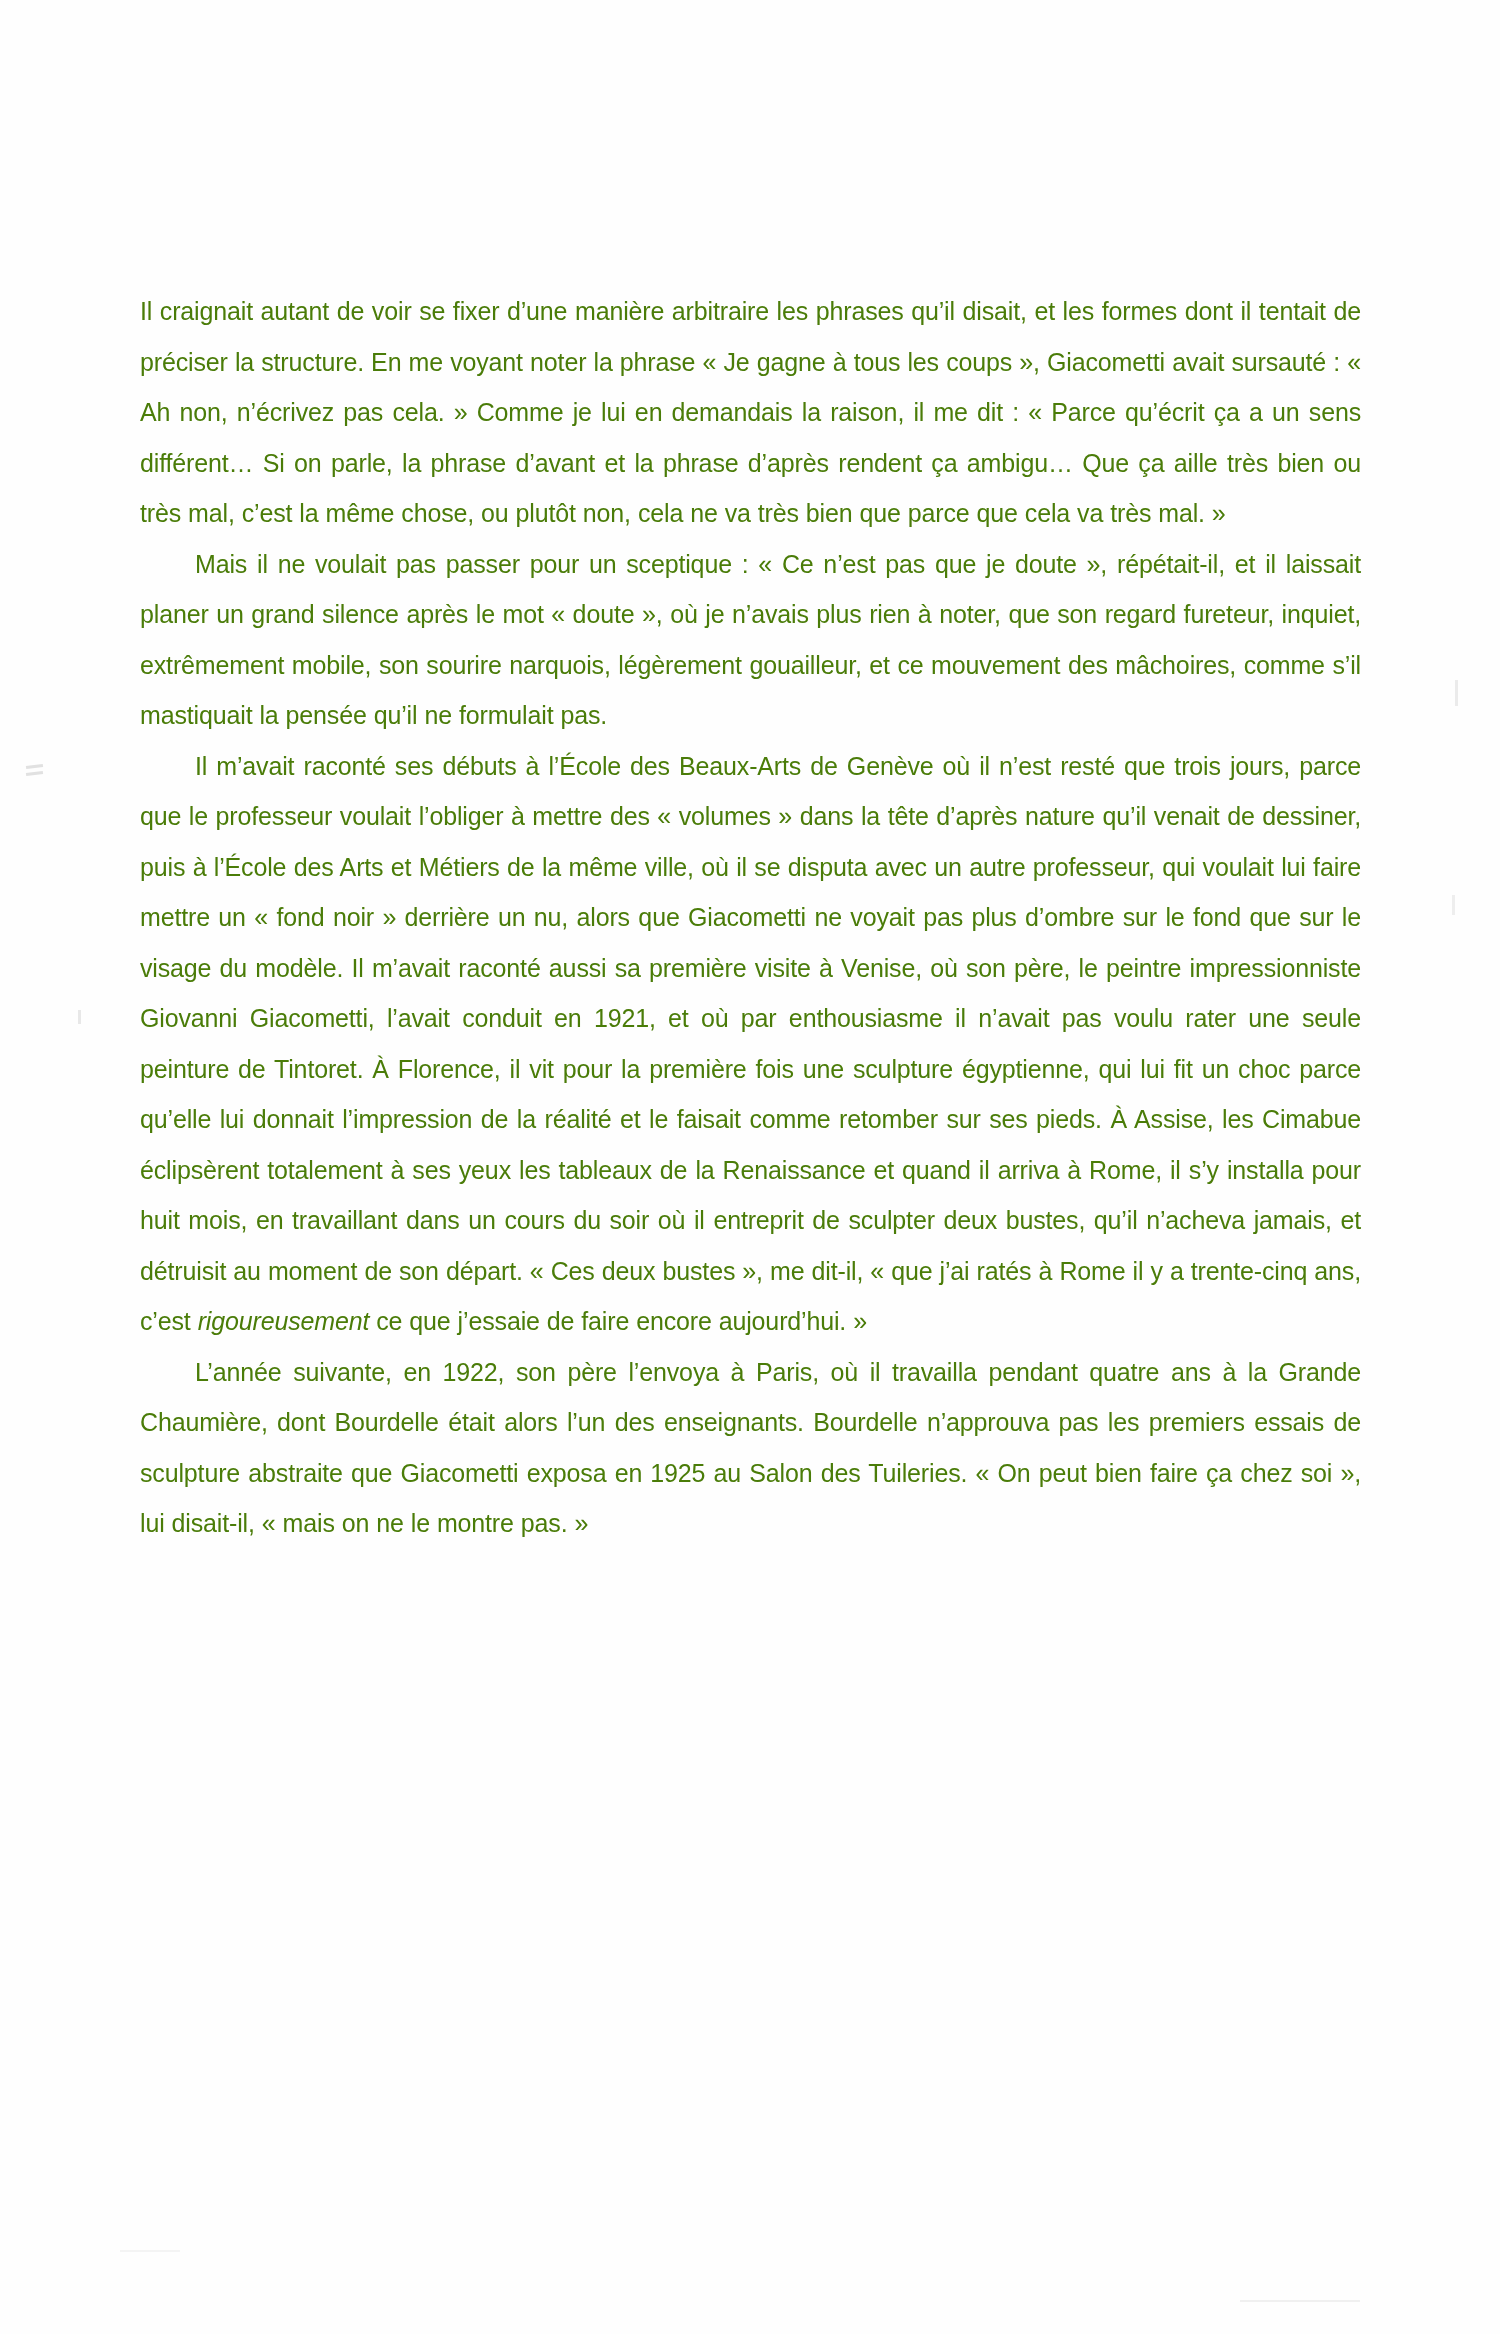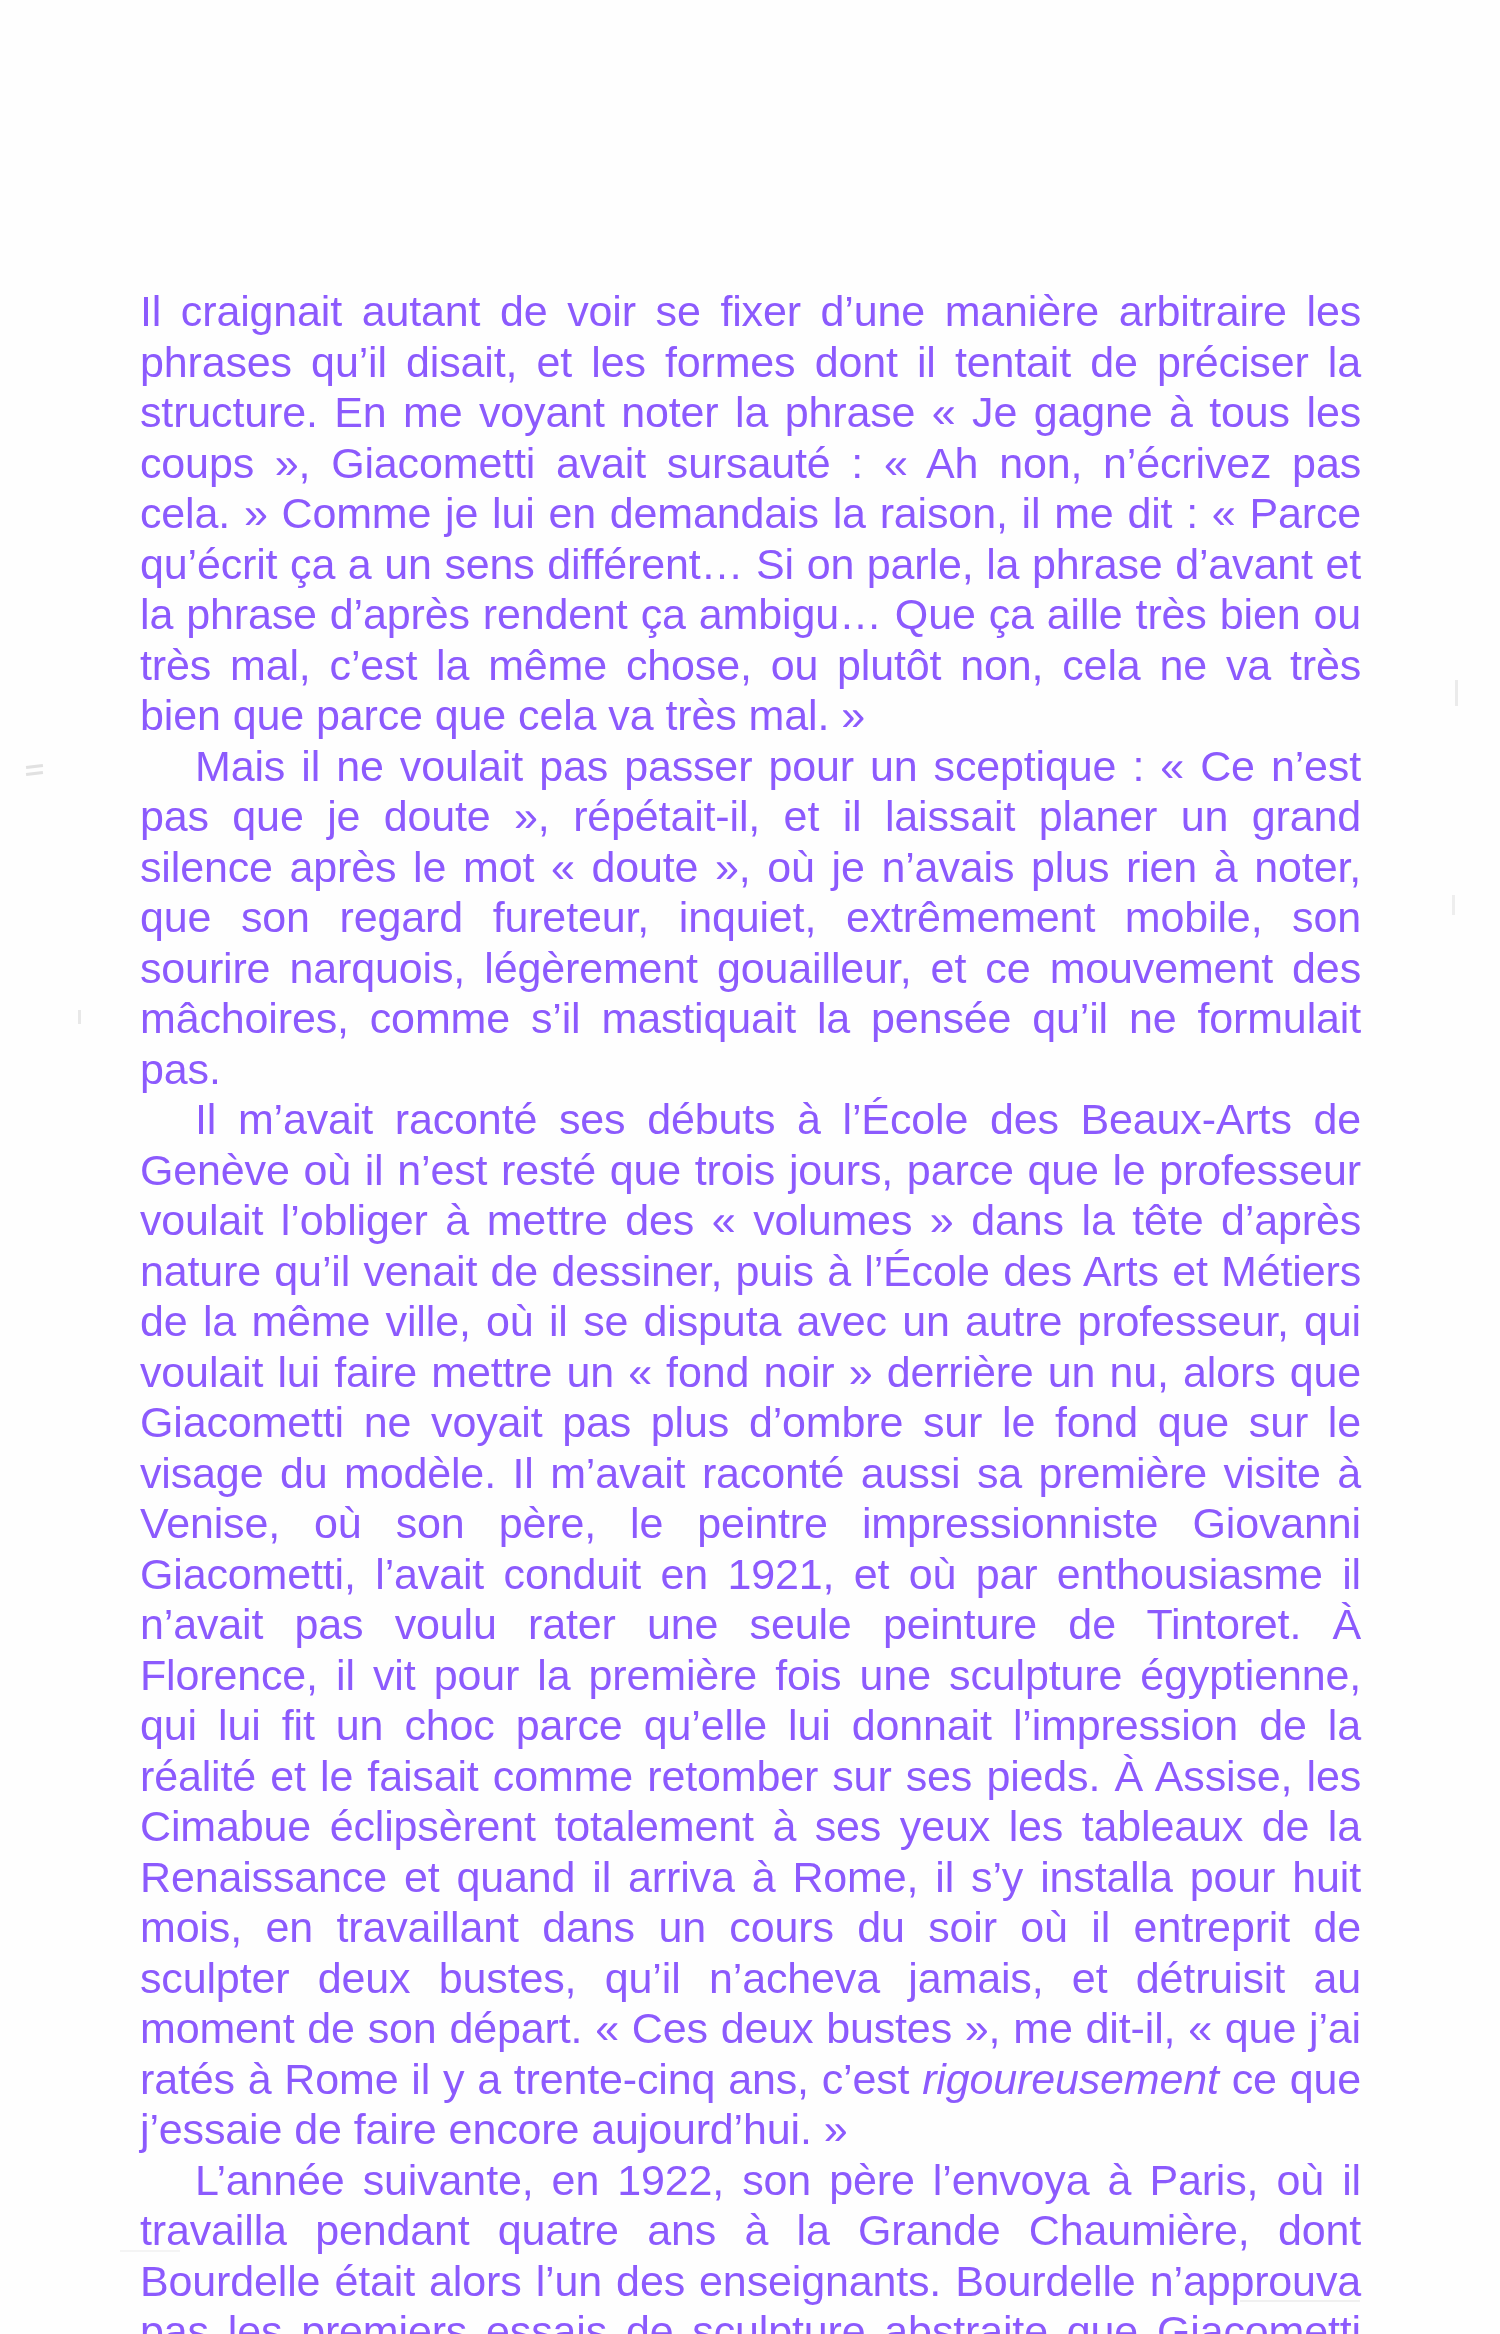--- a/index.html
+++ b/index.html
@@ -32,22 +32,22 @@
 
   .text-block {
     position: absolute;
     left: 140px;
     top: 286px;
     width: 1221px;
   }
 
   p {
     margin: 0;
-    color: #8b5cf6;
-    font-size: 43px;
+    color: #4d7c0f;
+    font-size: 25px;
     line-height: 50.5px;
     text-align: justify;
     text-justify: inter-word;
     font-stretch: condensed;
     letter-spacing: -0.15px;
     word-spacing: 0.2px;
     -webkit-font-smoothing: antialiased;
   }
   p.indent { text-indent: 55px; }
 

